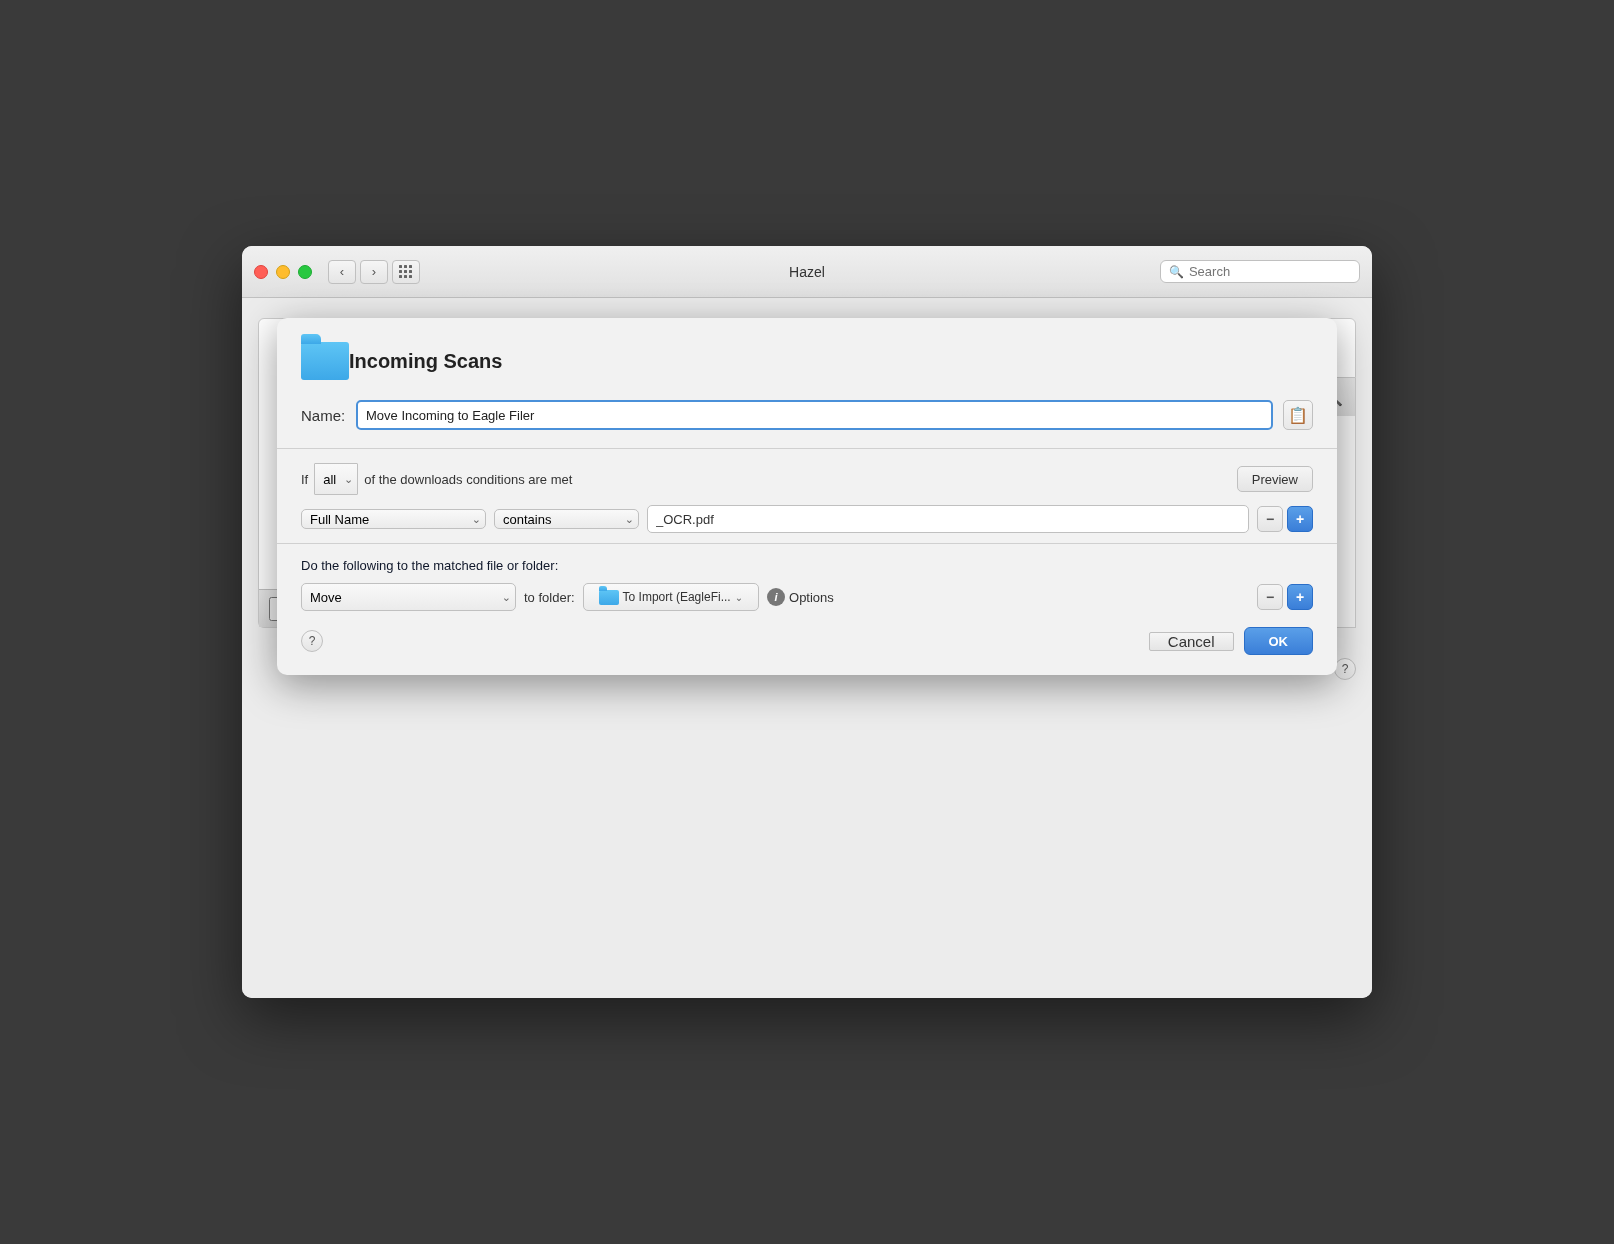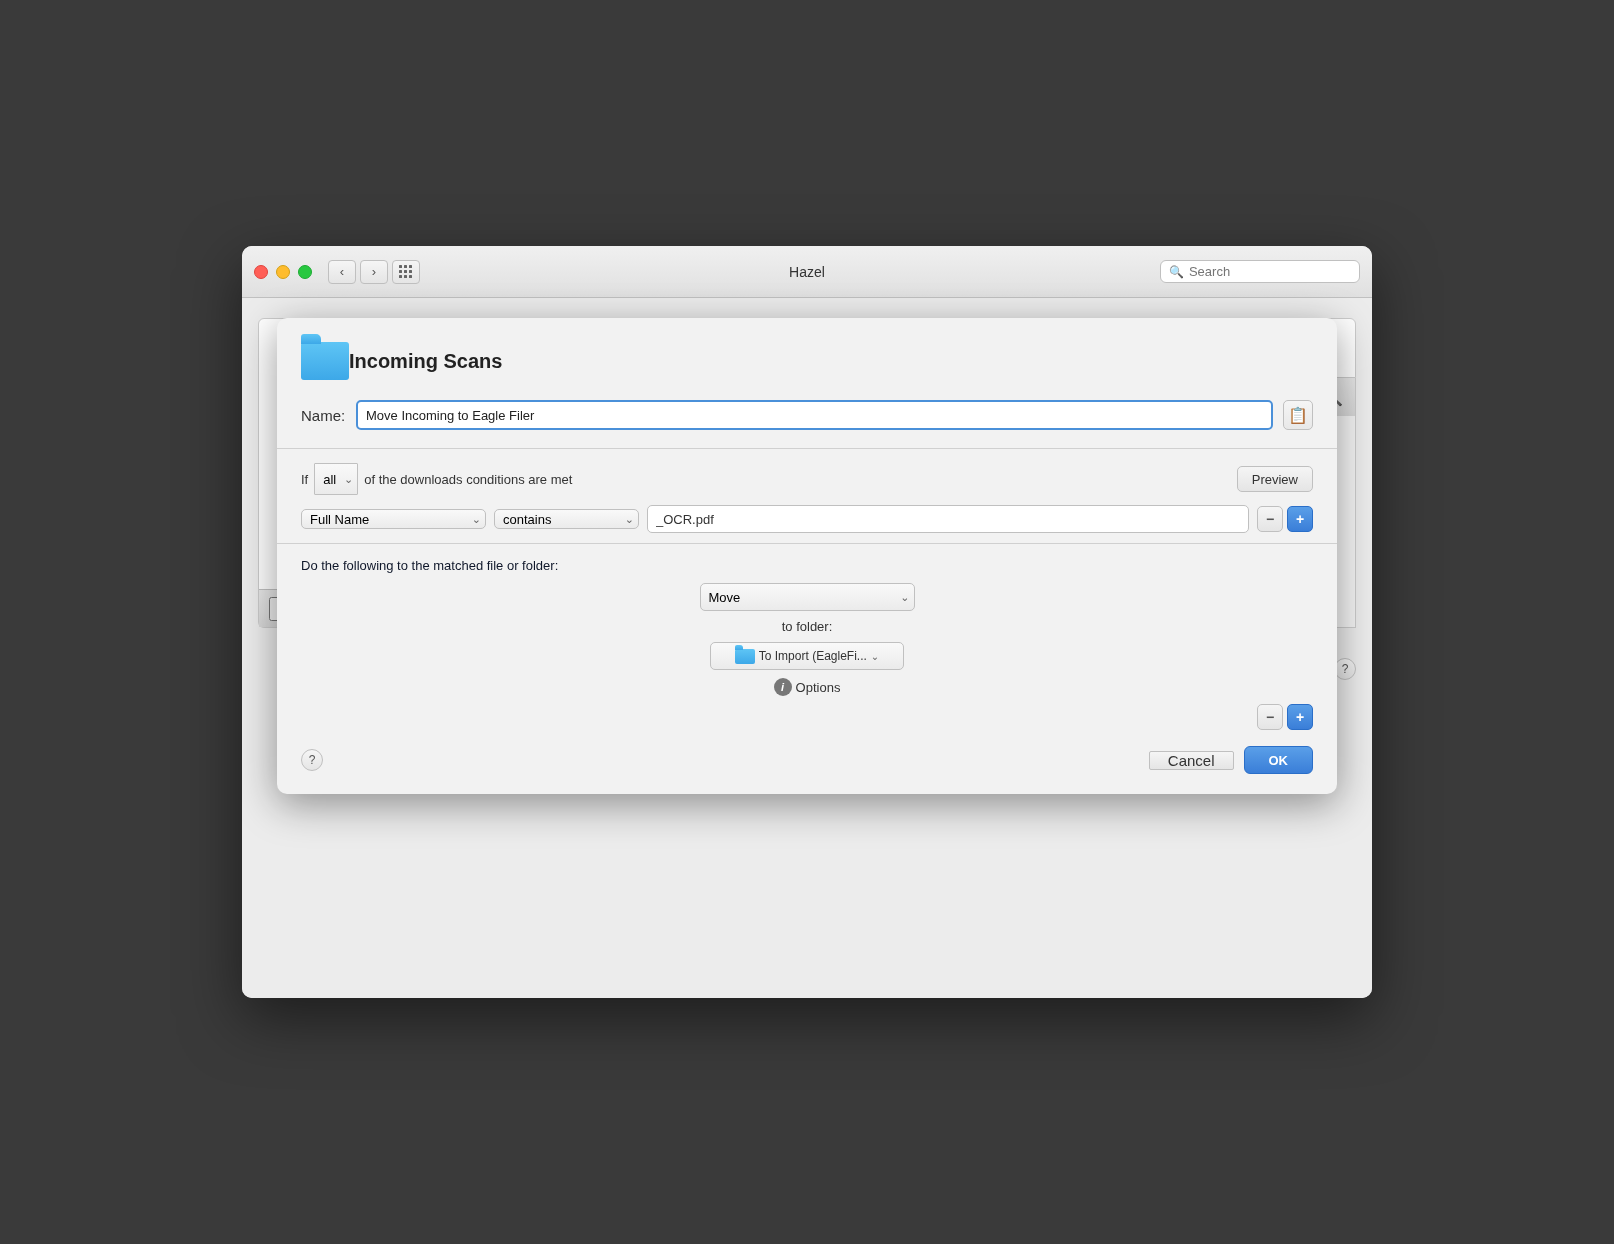--- a/index.html
+++ b/index.html
@@ -355,21 +355,20 @@
     .action-label {
       font-size: 13px;
       color: #0f172a;
       margin-bottom: 10px;
     }
 
     .action-row {
       display: flex;
       align-items: center;
       gap: 8px;
-      flex-direction: column;
     }
 
     .move-select {
       width: 215px;
       height: 28px;
       border: 1px solid #c0c0c0;
       border-radius: 5px;
       background: linear-gradient(to bottom, #f9f9f9, #ebebeb);
       font-size: 13px;
       padding: 0 24px 0 8px;
@@ -383,21 +382,21 @@
       color: #333;
     }
 
     .folder-selector {
       display: flex;
       align-items: center;
       gap: 4px;
       background: linear-gradient(to bottom, #f9f9f9, #ebebeb);
       border: 1px solid #c0c0c0;
       border-radius: 5px;
-      padding: 2px 24px;
+      padding: 2px 15px;
       height: 28px;
       cursor: pointer;
     }
 
     .folder-mini {
       width: 20px;
       height: 15px;
       background: linear-gradient(to bottom, #5ec5f5, #3da8e8);
       border-radius: 2px;
       position: relative;

